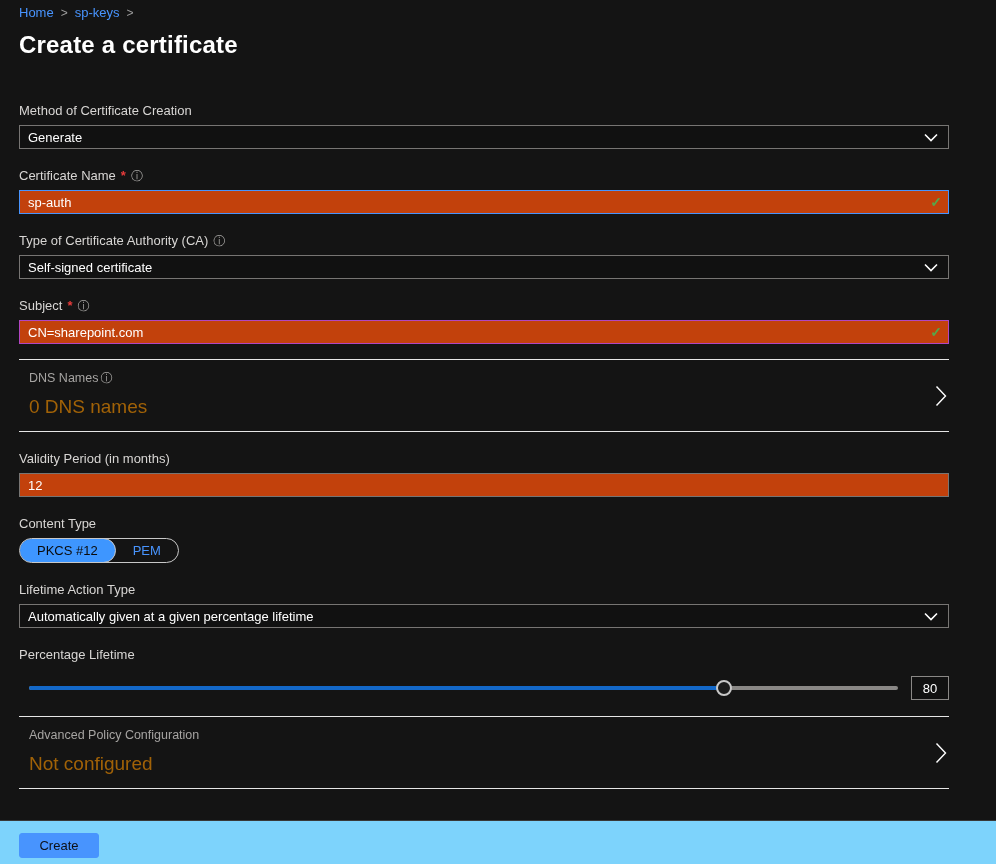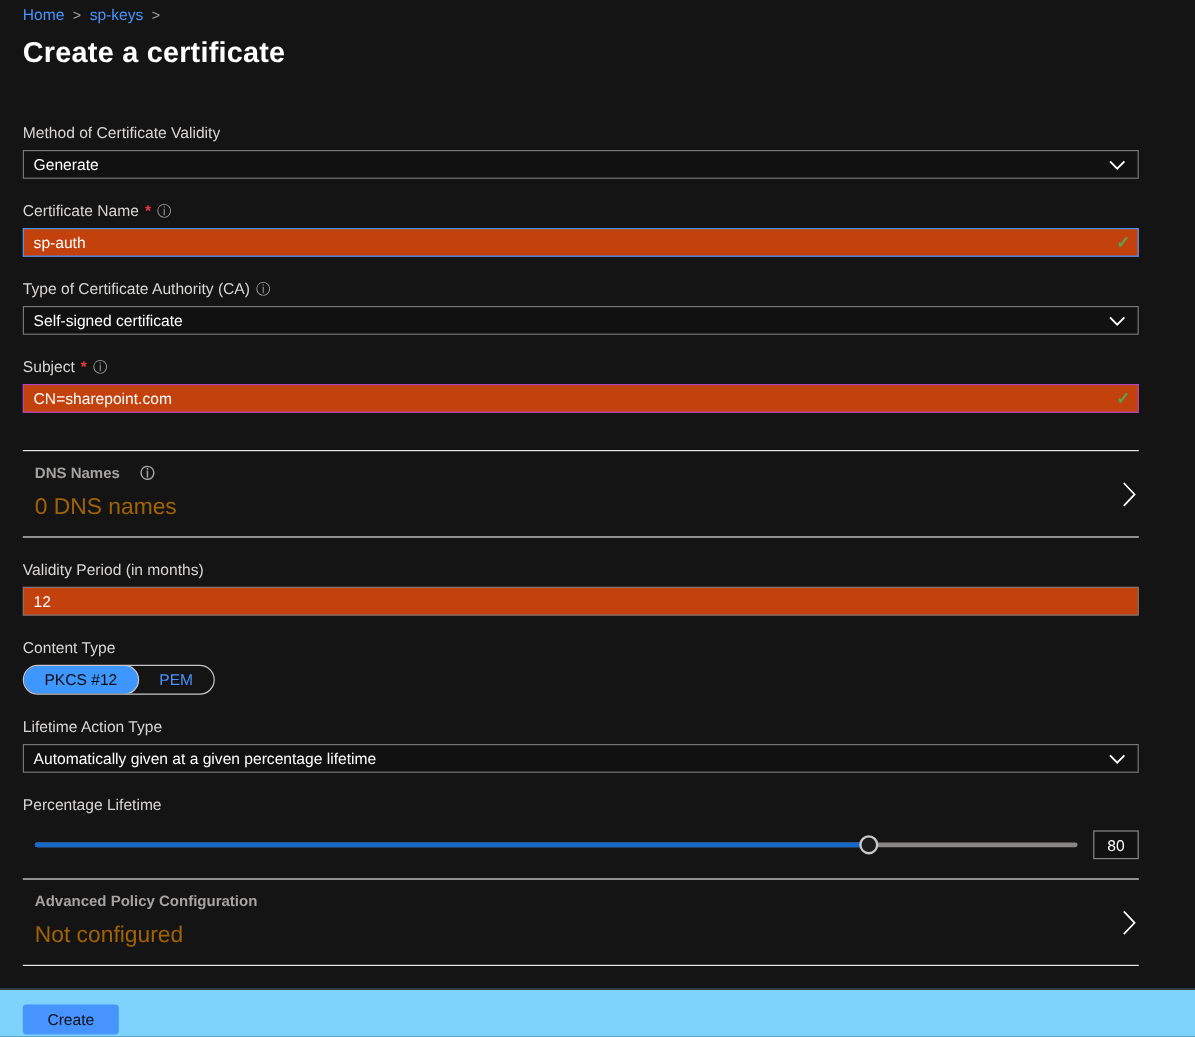--- a/index.html
+++ b/index.html
@@ -62,21 +62,21 @@
 
   
   .summary-section {
     border-top: 1px solid #e6e6e6;
     border-bottom: 1px solid #e6e6e6;
     padding: 11px 10px 13px 10px;
     position: relative;
     cursor: pointer;
     margin-bottom: 19px;
   }
-  .summary-label { font-size: 12.5px; color: #a6a4a2; display: flex; align-items: center; gap: 17px; font-weight: bold; }
+  .summary-label { font-size: 12.5px; color: #a6a4a2; display: flex; align-items: center; gap: 2px; }
   .summary-value { font-size: 19px; color: #a16207; margin-top: 11px; }
   .chev-right {
     position: absolute; right: 2px; top: 50%; transform: translateY(-50%);
     display: flex; align-items: center;
   }
 
   
   .pill-toggle {
     display: inline-flex; align-items: center;
     border: 1px solid #c8c8c8; border-radius: 13px;
@@ -139,21 +139,21 @@
     <a>sp-keys</a>
     <span class="crumb-sep">&gt;</span>
   </div>
 
   <h1 class="page-title">Create a certificate</h1>
 
   <div class="form">
 
     <div class="field-group">
       <div class="field-label">
-        <span>Method of Certificate Validity</span>
+        <span>Method of Certificate Creation</span>
       </div>
       <div class="control dropdown">
         <span>Generate</span>
         <span class="chev-down">
           <svg width="14" height="9" viewBox="0 0 14 9">
               <polyline points="1,1.5 7,7.5 13,1.5" fill="none" stroke="#ffffff" stroke-width="1.6"></polyline>
             </svg>
         </span>
       </div>
     </div>
@@ -178,21 +178,21 @@
       <div class="control dropdown">
         <span>Self-signed certificate</span>
         <span class="chev-down">
           <svg width="14" height="9" viewBox="0 0 14 9">
               <polyline points="1,1.5 7,7.5 13,1.5" fill="none" stroke="#ffffff" stroke-width="1.6"></polyline>
             </svg>
         </span>
       </div>
     </div>
 
-    <div class="field-group" style="margin-bottom: 31px;">
+    <div class="field-group" style="margin-bottom: 15px;">
       <div class="field-label">
         <span>Subject</span>
         <span class="required-star">*</span>
         <span class="info-icon">ⓘ</span>
       </div>
       <div class="input-wrap">
         <input class="text-input border-purple" type="text" value="CN=sharepoint.com" style="">
         <span class="check-icon">✓</span>
       </div>
     </div>

